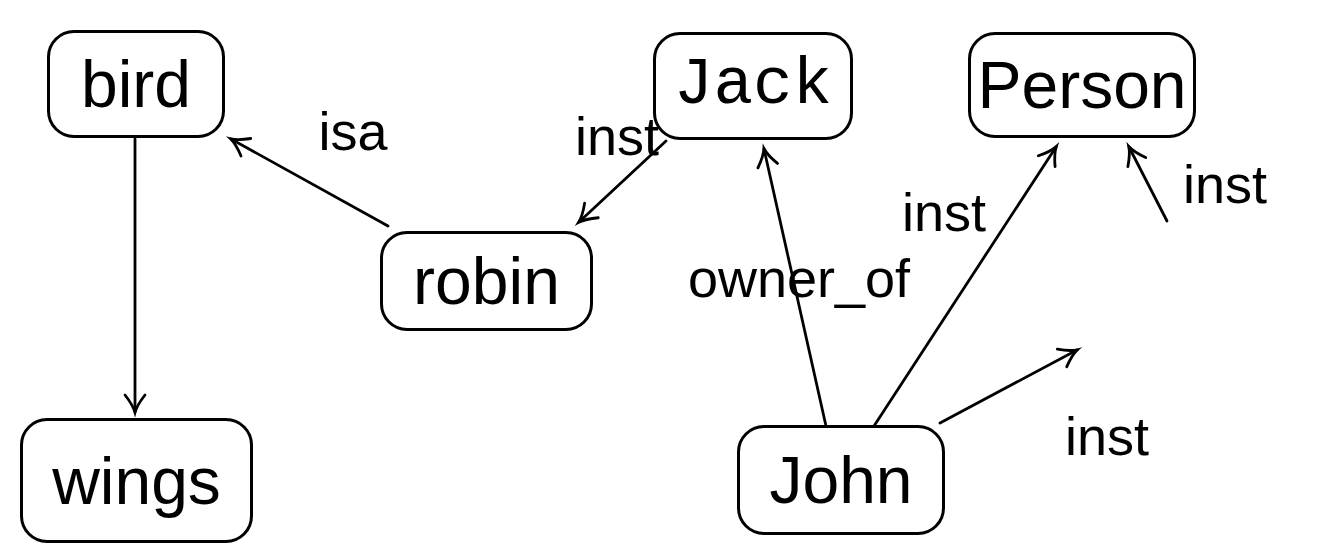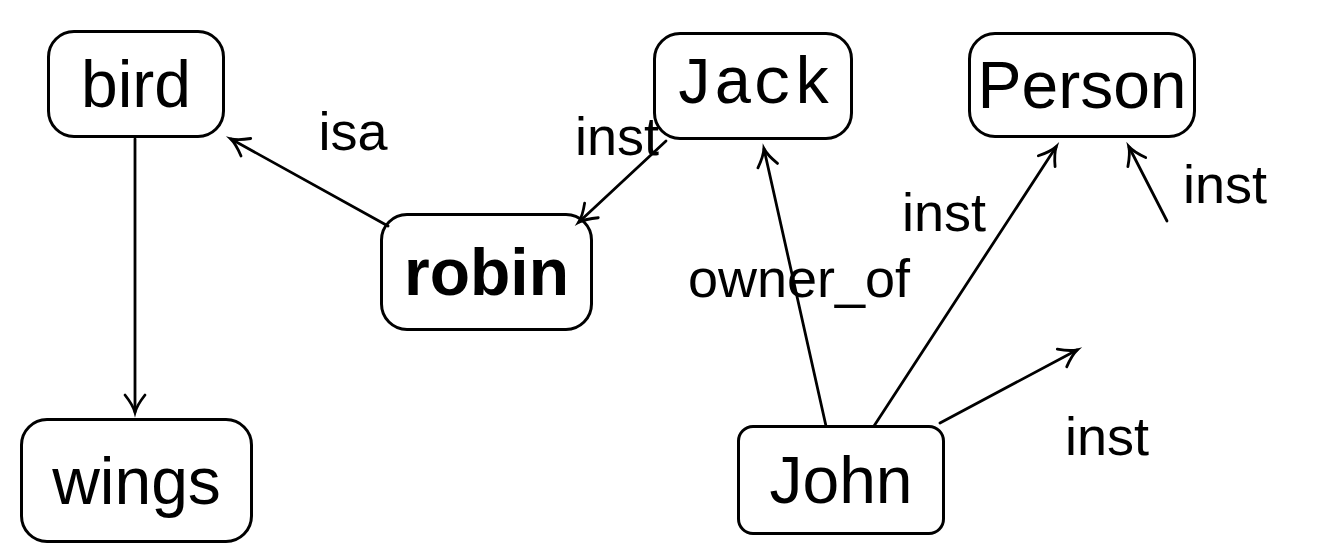--- a/index.html
+++ b/index.html
@@ -83,30 +83,30 @@
   </div>
 
   <div class="node" style="left:653px; top:32px; width:200px; height:108px;font-family:Liberation Mono, monospace;">
     <span>Jack</span>
   </div>
 
   <div class="node" style="left:968px; top:32px; width:228px; height:106px;">
     <span>Person</span>
   </div>
 
-  <div class="node" style="left:380px; top:213px; width:213px; height:118px;font-weight:bold;">
+  <div class="node" style="left:380px; top:231px; width:213px; height:100px;">
     <span>robin</span>
   </div>
 
 
   <div class="node" style="left:20px; top:418px; width:233px; height:125px;">
     <span>wings</span>
   </div>
 
-  <div class="node" style="left:737px; top:425px; width:208px; height:110px;border-radius:16px;">
+  <div class="node" style="left:737px; top:425px; width:208px; height:110px;">
     <span>John</span>
   </div>
 
   <div class="edge-label" style="left:322px; top:131px;margin-left:31px;">isa</div>
 
   <div class="edge-label" style="left:617px; top:136px;">inst</div>
 
 
   <div class="edge-label" style="left:799px; top:278px;">owner_of</div>
 

